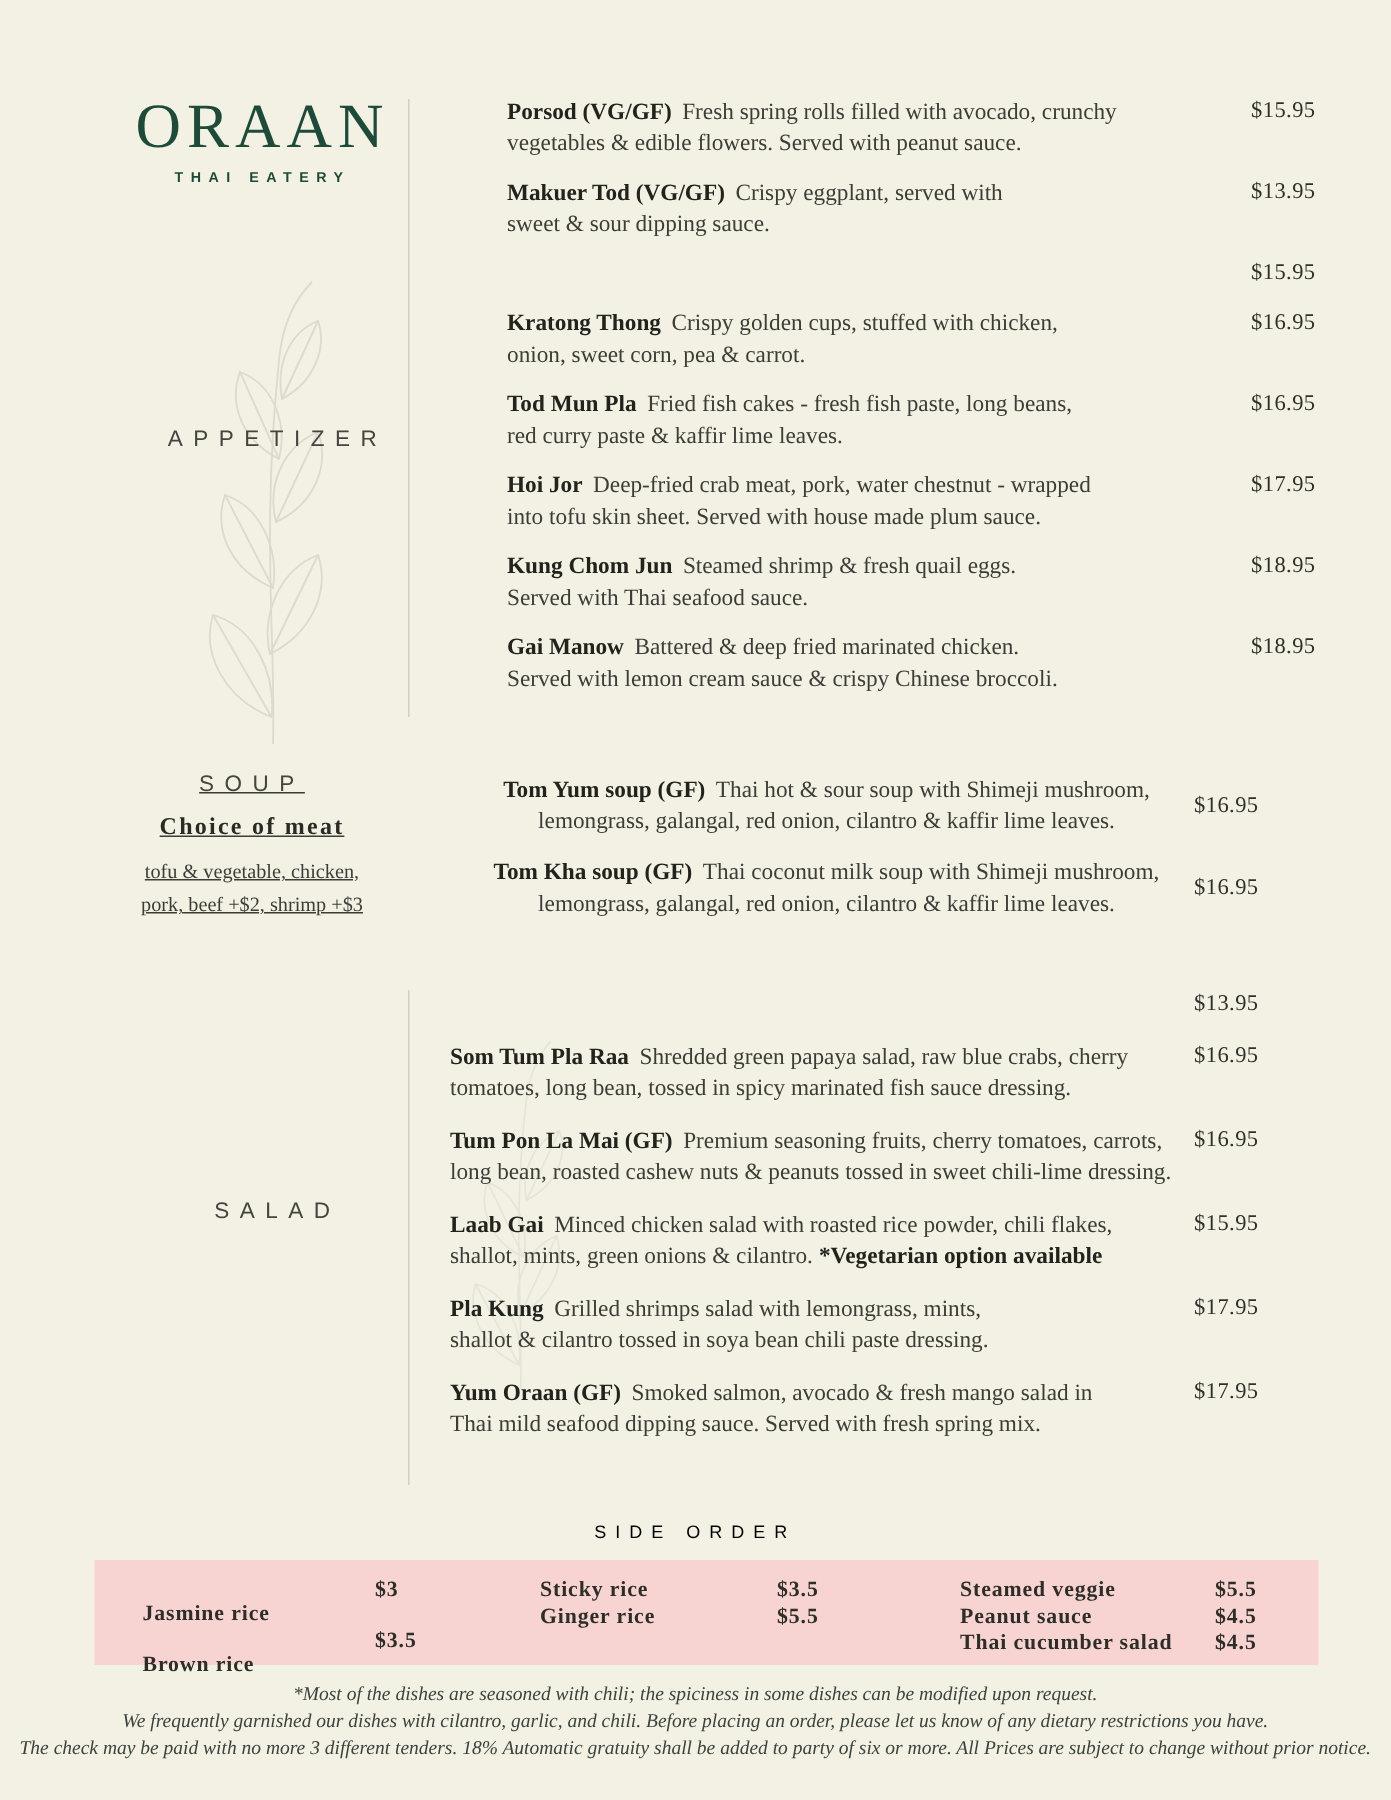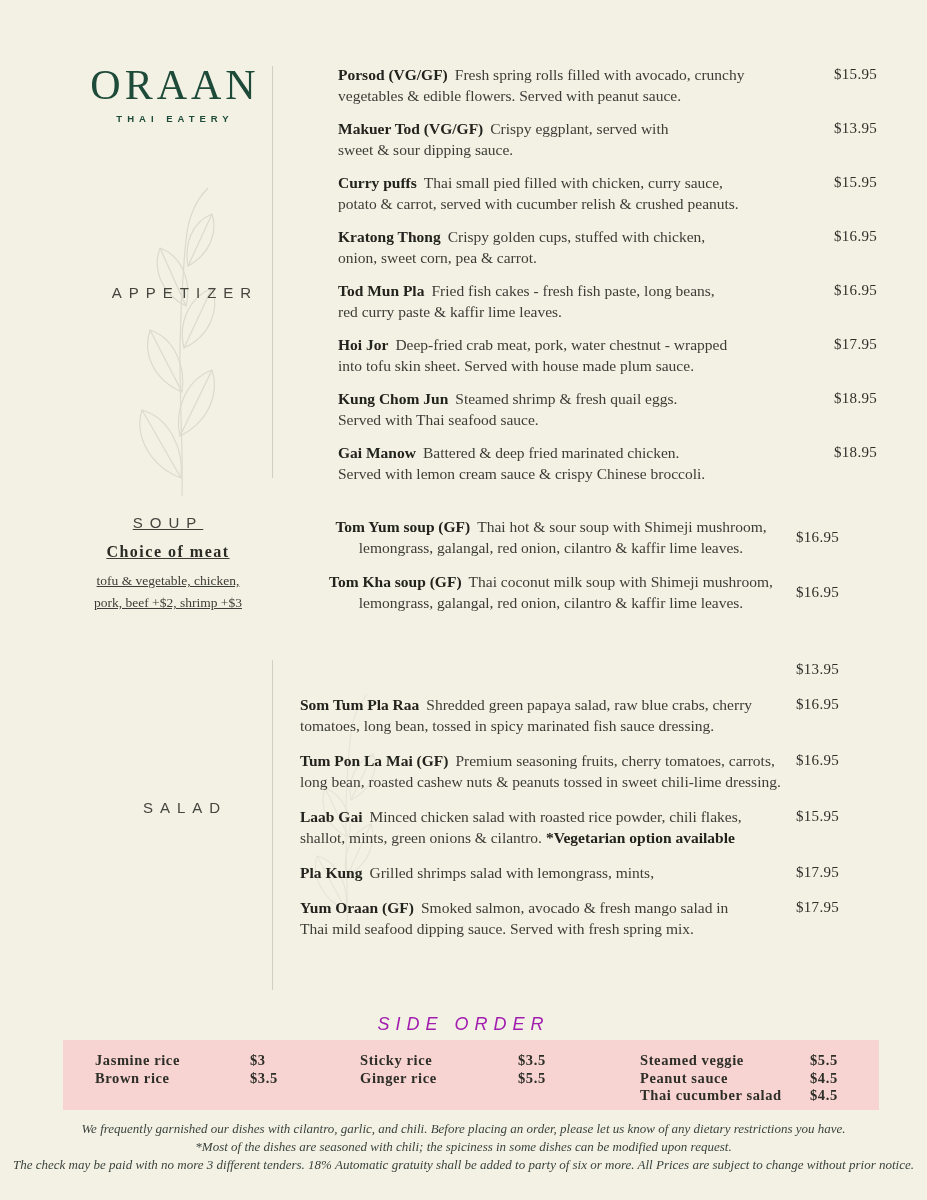--- a/index.html
+++ b/index.html
@@ -43,30 +43,30 @@
   .list-salad .item{margin-bottom:14px;}
   .list-soup .item{align-items:center;margin-bottom:13px;}
   .item-text{flex:none;width:496px;font-size:15.5px;line-height:21px;color:#3d3d38;}
   .list-soup .item-text{width:490px;text-align:center;}
   .nm{font-weight:bold;color:#23231e;margin-right:7px;}
   .tail{font-weight:bold;color:#23231e;margin-left:4px;}
   .price{margin-left:auto;width:82px;font-size:15px;color:#30302b;letter-spacing:.3px;line-height:21px;}
 
   
   .side-order-title{position:absolute;left:0;right:0;top:1014px;text-align:center;
-      font-family:"Liberation Sans",sans-serif;font-size:18px;letter-spacing:6px;color:#a21caf;z-index:2;font-style:italic;}
+      font-family:"Liberation Sans",sans-serif;font-size:12px;letter-spacing:6px;color:#000000;z-index:2;}
   .pink-box{position:absolute;left:63px;top:1040px;width:816px;height:70px;background:#f7d4d1;
       display:flex;box-sizing:border-box;padding:12px 0 0 32px;z-index:2;}
   .so-col{flex:none;}
   .so-col-1{width:215px;margin-right:50px;}
   .so-col-2{width:218px;margin-right:62px;}
   .so-col-3{width:230px;}
   .so-row{display:flex;font-size:14.5px;line-height:17.5px;letter-spacing:.6px;
       font-weight:600;color:#2e2e29;}
-  .so-col-1 .so-name{width:155px;flex:none;}
+  .so-col-1 .so-name{width:155px;flex:none;margin-top:16px;}
   .so-col-2 .so-name{width:158px;flex:none;}
   .so-col-3 .so-name{width:170px;flex:none;}
   .so-price{flex:none;}
 
   
   .footer{position:absolute;left:0;right:0;top:1120px;text-align:center;z-index:2;
       font-style:italic;font-size:13px;line-height:18px;color:#3a423d;}
 </style>
 </head>
 <body>
@@ -131,24 +131,20 @@
       <div class="price">$15.95</div>
     </div>
     <div class="item">
       <div class="item-text">
         <span class="nm">Makuer Tod (VG/GF)</span><span>Crispy eggplant, served with</span><br>
         <span>sweet &amp; sour dipping sauce.</span>
       </div>
       <div class="price">$13.95</div>
     </div>
     <div class="item">
-      <div class="item-text">
-        <span class="nm">Curry puffs</span><span>Thai small pied filled with chicken, curry sauce,</span><br>
-        <span>potato &amp; carrot, served with cucumber relish &amp; crushed peanuts.</span>
-      </div>
       <div class="price">$15.95</div>
     </div>
     <div class="item">
       <div class="item-text">
         <span class="nm">Kratong Thong</span><span>Crispy golden cups, stuffed with chicken,</span><br>
         <span>onion, sweet corn, pea &amp; carrot.</span>
       </div>
       <div class="price">$16.95</div>
     </div>
     <div class="item">
@@ -219,20 +215,21 @@
     <div class="item">
       <div class="item-text">
         <span class="nm">Laab Gai</span><span>Minced chicken salad with roasted rice powder, chili flakes,</span><br>
         <span>shallot, mints, green onions &amp; cilantro.</span><span class="tail">*Vegetarian option available</span>
       </div>
       <div class="price">$15.95</div>
     </div>
     <div class="item">
       <div class="item-text">
         <span class="nm">Pla Kung</span><span>Grilled shrimps  salad with lemongrass, mints,</span><br>
+        <span>shallot &amp; cilantro tossed in soya bean chili paste dressing.</span>
       </div>
       <div class="price">$17.95</div>
     </div>
     <div class="item">
       <div class="item-text">
         <span class="nm">Yum Oraan (GF)</span><span>Smoked salmon, avocado &amp; fresh mango salad in</span><br>
         <span>Thai mild seafood dipping sauce. Served with fresh spring mix.</span>
       </div>
       <div class="price">$17.95</div>
     </div>
@@ -271,18 +268,18 @@
         <span class="so-price">$4.5</span>
       </div>
       <div class="so-row">
         <span class="so-name">Thai cucumber salad</span>
         <span class="so-price">$4.5</span>
       </div>
     </div>
   </div>
 
   <div class="footer">
+    <div>*Most of the dishes are seasoned with chili; the spiciness in some dishes can be modified upon request.</div>
     <div>We frequently garnished our dishes with cilantro, garlic, and chili.  Before placing an order, please let us know of any dietary restrictions you have.</div>
-    <div>*Most of the dishes are seasoned with chili; the spiciness in some dishes can be modified upon request.</div>
     <div>The check may be paid with no more 3 different tenders. 18% Automatic gratuity shall be added to party of six or more. All Prices are subject to change without prior notice.</div>
   </div>
 
 </div>
 
 </body></html>

